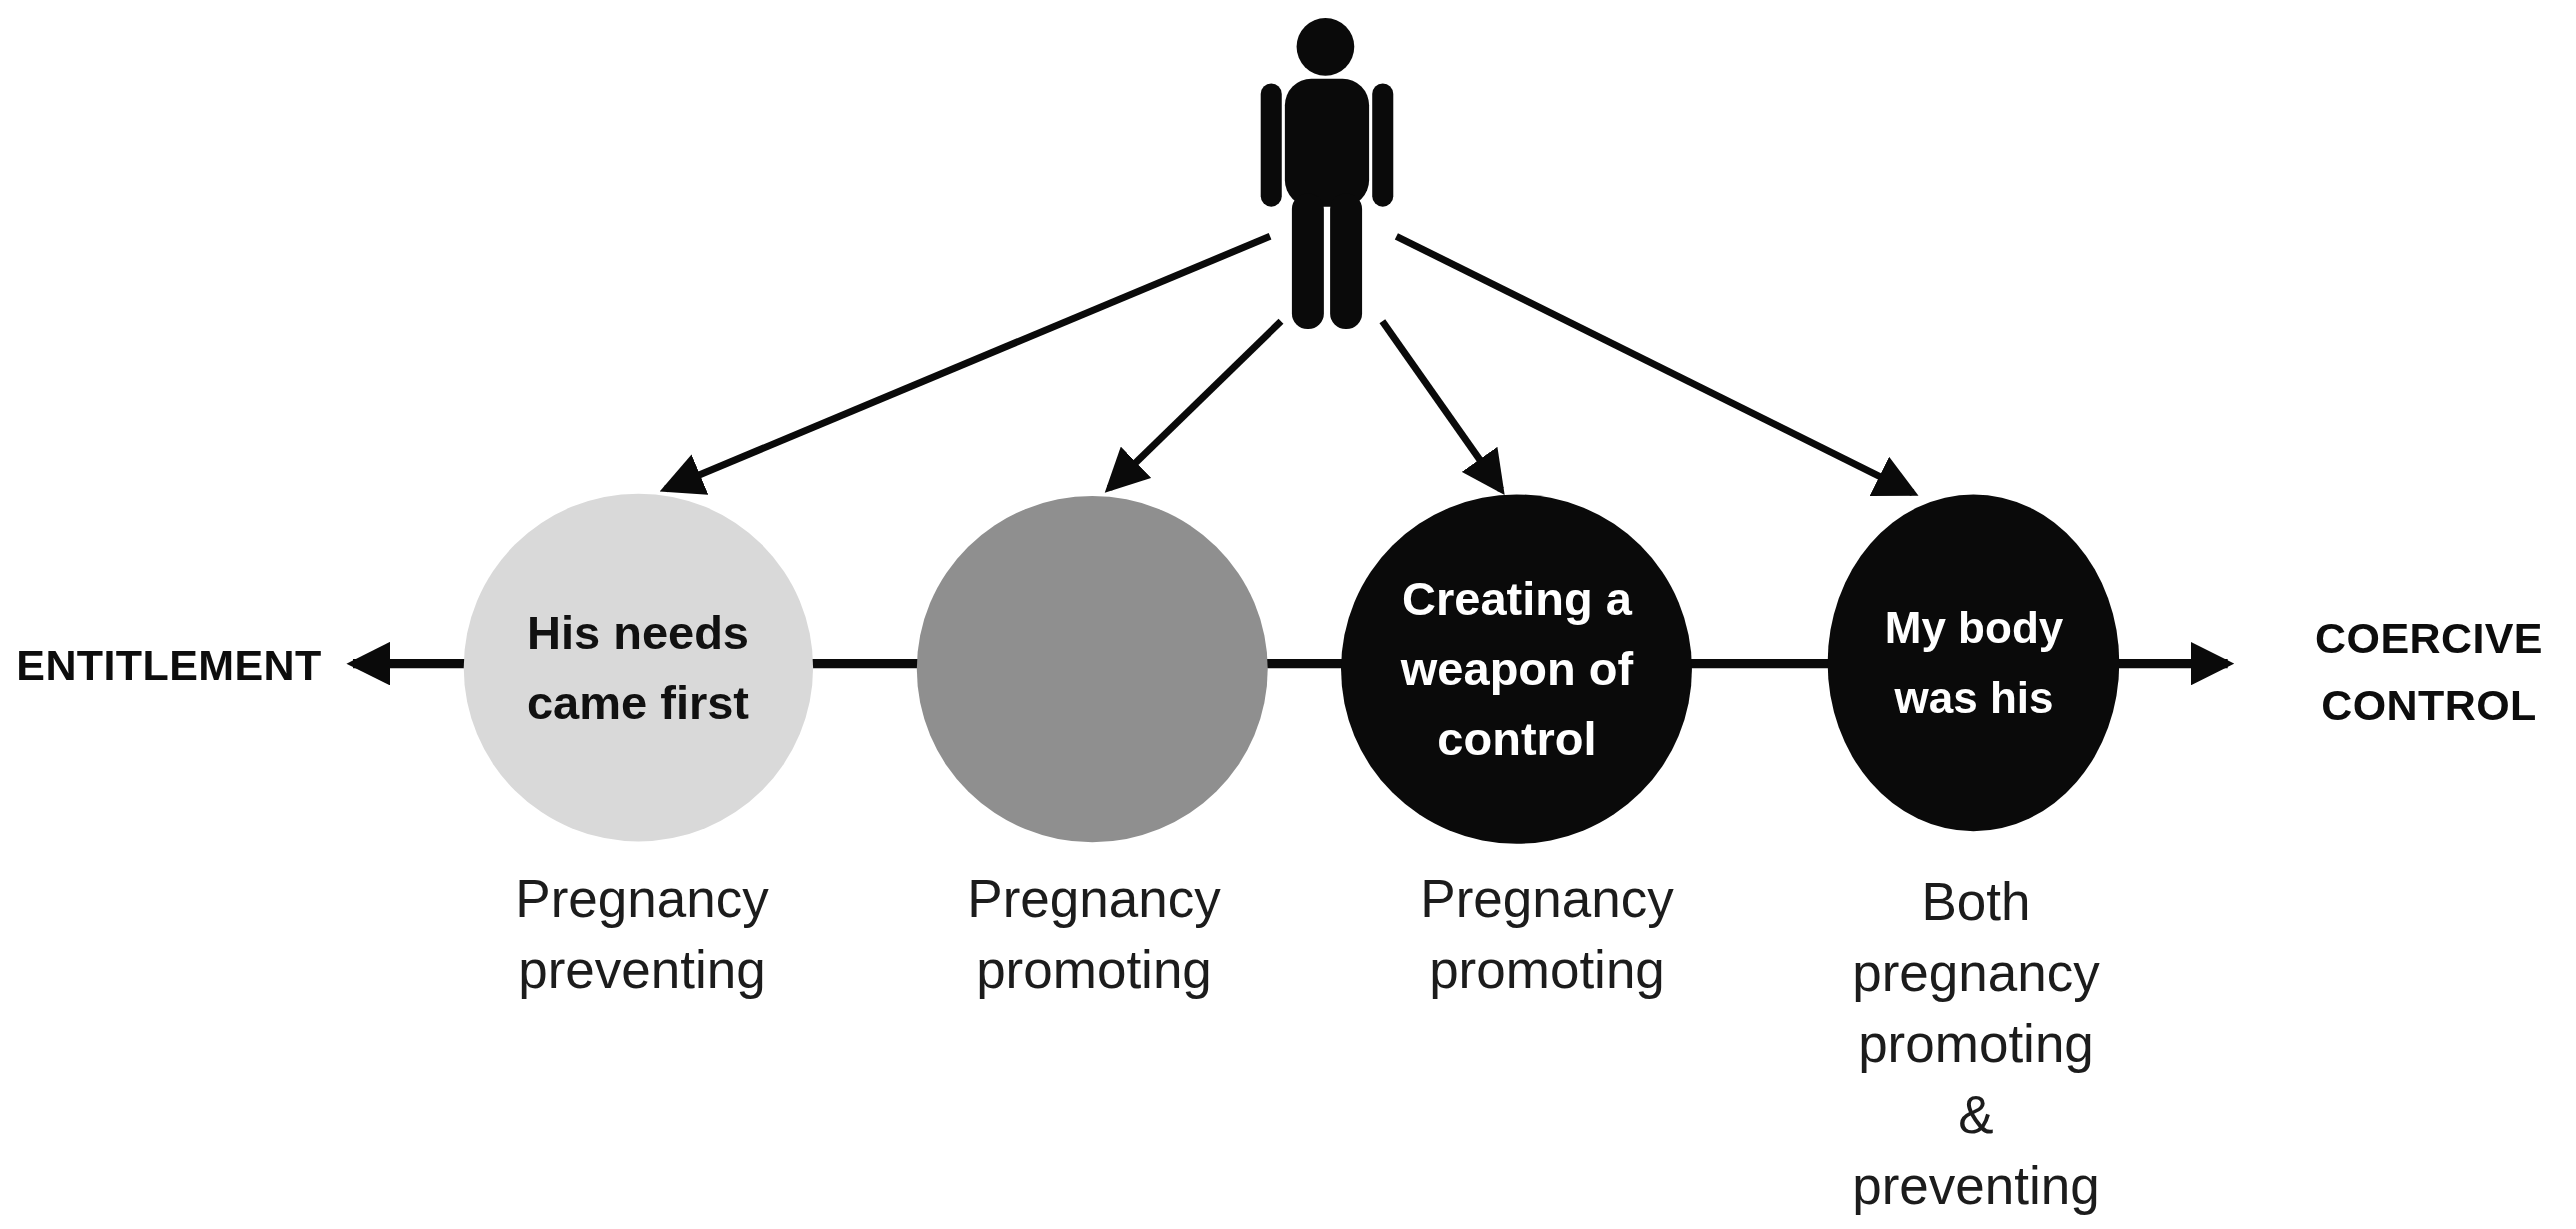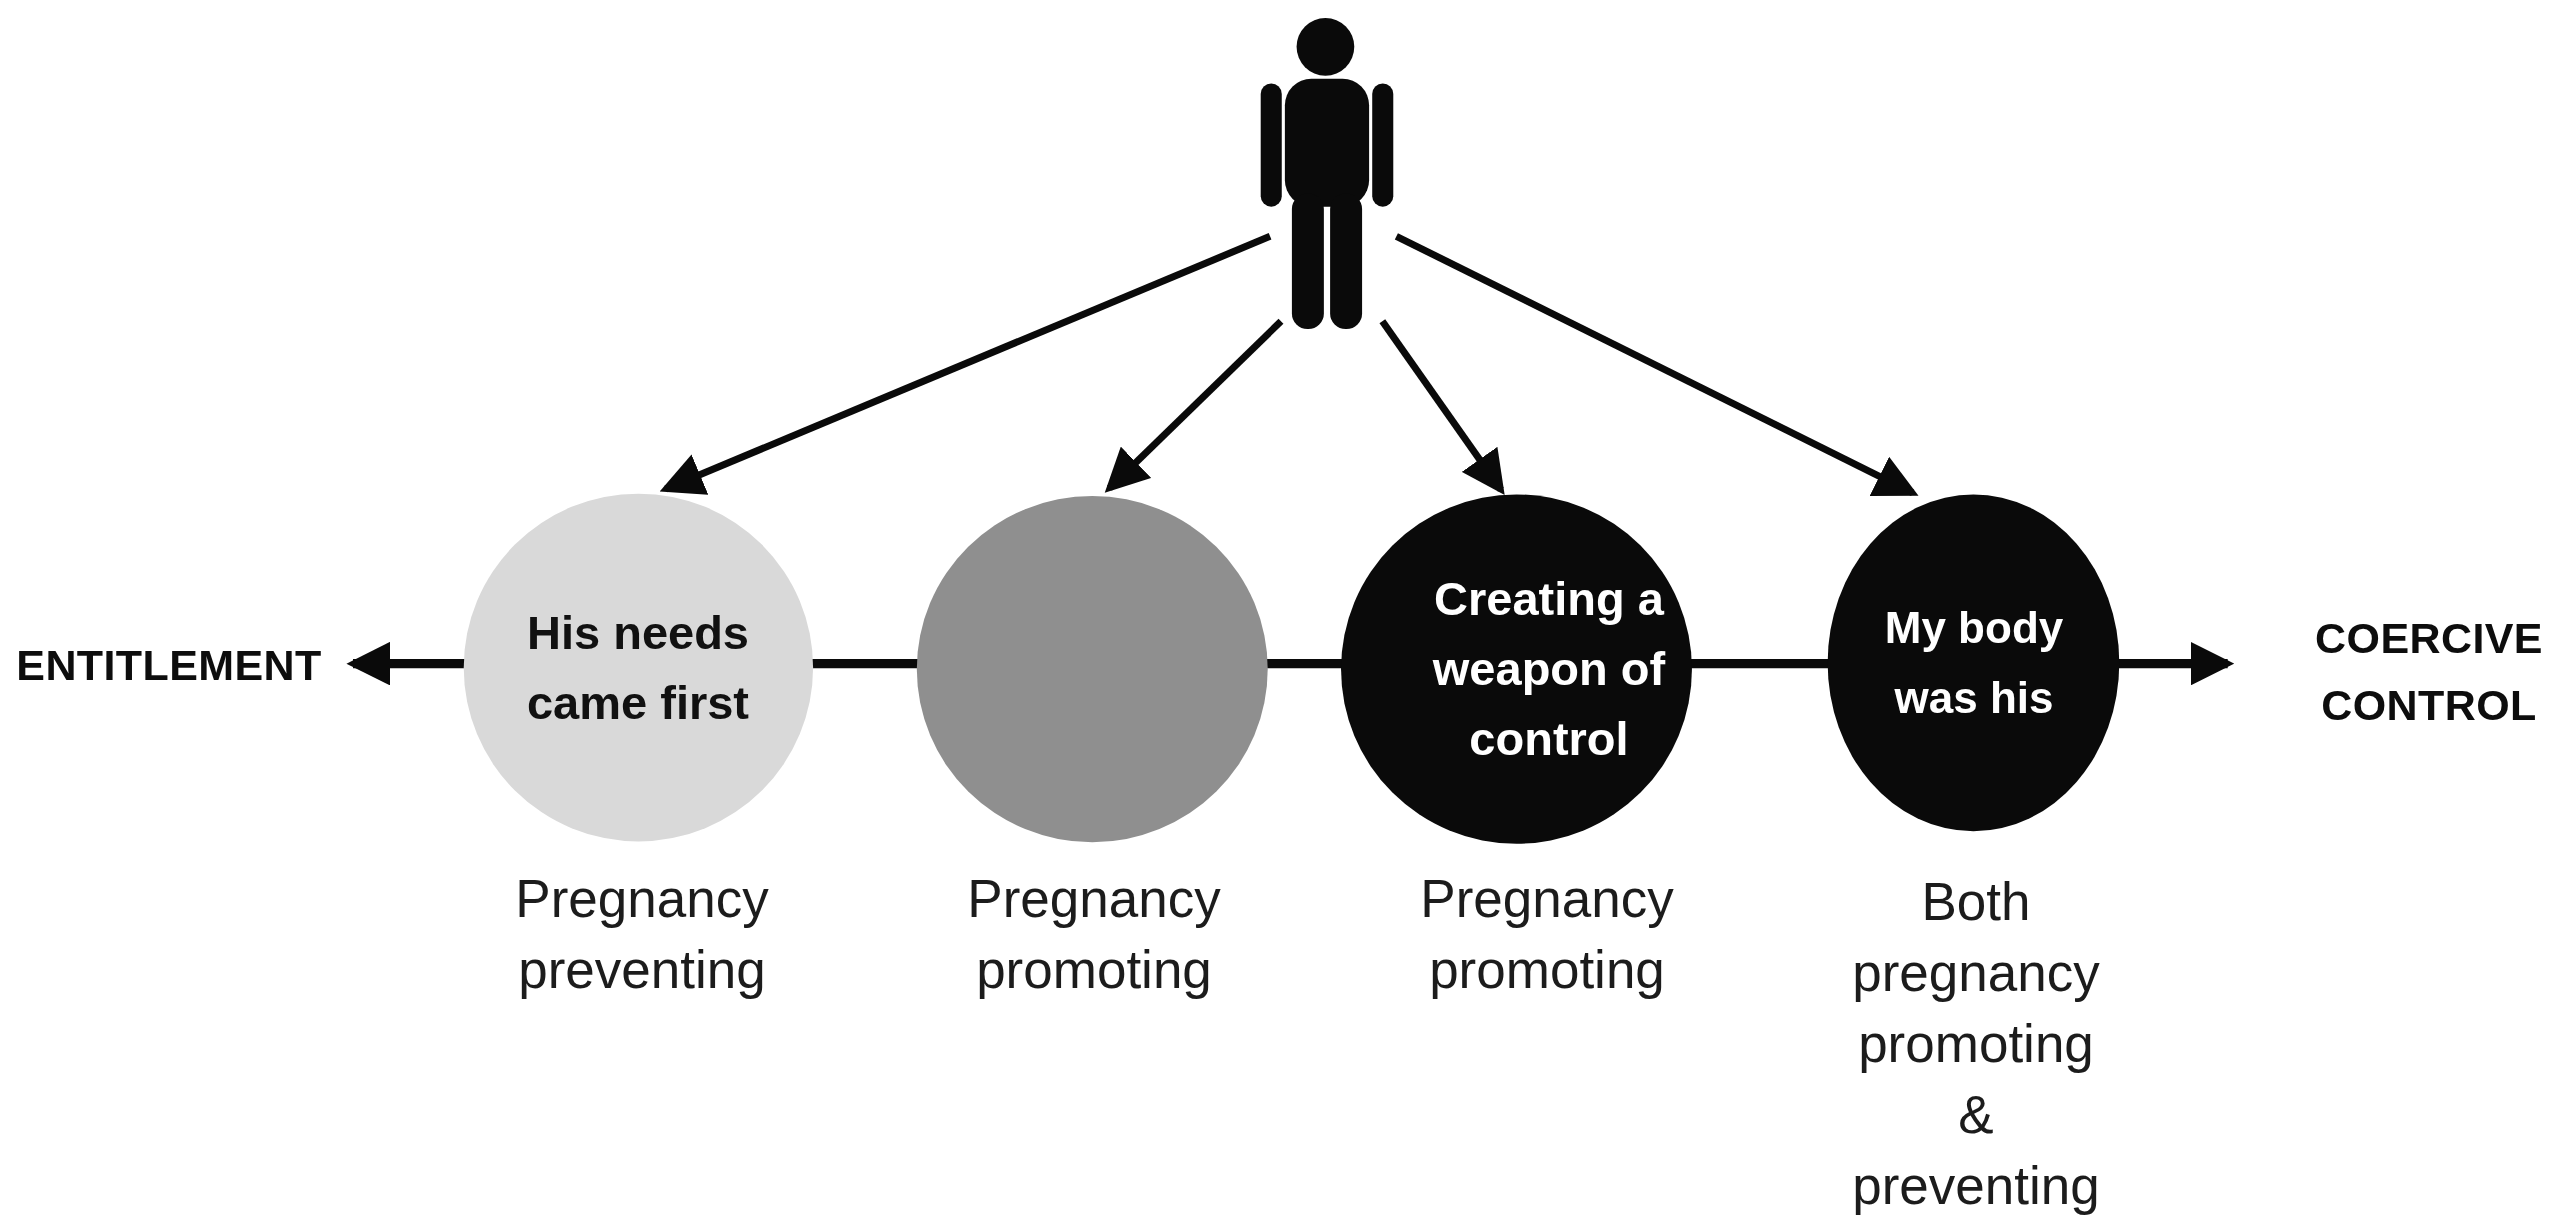--- a/index.html
+++ b/index.html
@@ -90,21 +90,21 @@
       <rect class="ink" x="1705" y="248" width="41" height="174" rx="20"></rect>
     </g>
   </svg>
 
   <div class="txt endpoint-label center-anchor" style="left:169px; top:665px;text-align:right;">ENTITLEMENT</div>
   <div class="txt endpoint-label center-anchor" style="left:2413px; top:672px;margin-left:16px;">COERCIVE
 CONTROL</div>
 
   <div class="txt node-label center-anchor" style="left: 638px; top: 668px; color: rgb(17, 17, 17);">His needs
 came first</div>
-  <div class="txt node-label light center-anchor" style="left: 1517px; top: 669px; color: rgb(255, 255, 255); margin-left: 32px;">Creating a
+  <div class="txt node-label light center-anchor" style="left: 1517px; top: 669px; color: rgb(255, 255, 255);">Creating a
 weapon of
 control</div>
   <div class="txt node-label light small center-anchor" style="left: 1974px; top: 663px; color: rgb(255, 255, 255);">My body
 was his</div>
 
   <div class="txt caption top-anchor" style="left:642px; top:863px;">Pregnancy
 preventing</div>
   <div class="txt caption top-anchor" style="left:1094px; top:863px;">Pregnancy
 promoting</div>
   <div class="txt caption top-anchor" style="left:1547px; top:863px;">Pregnancy

